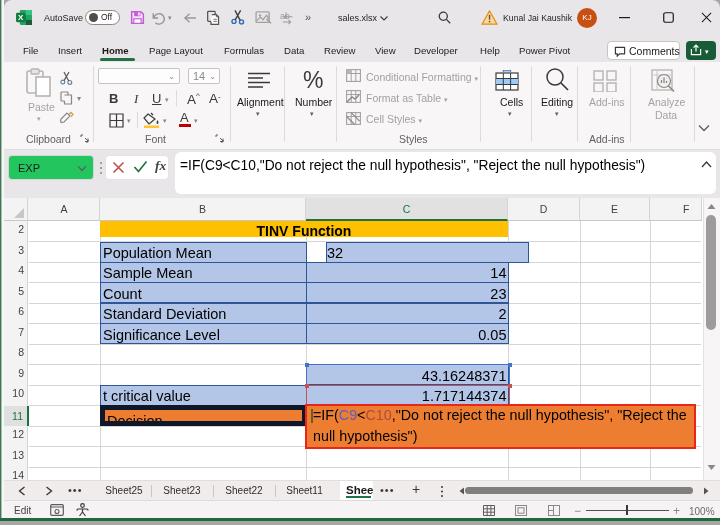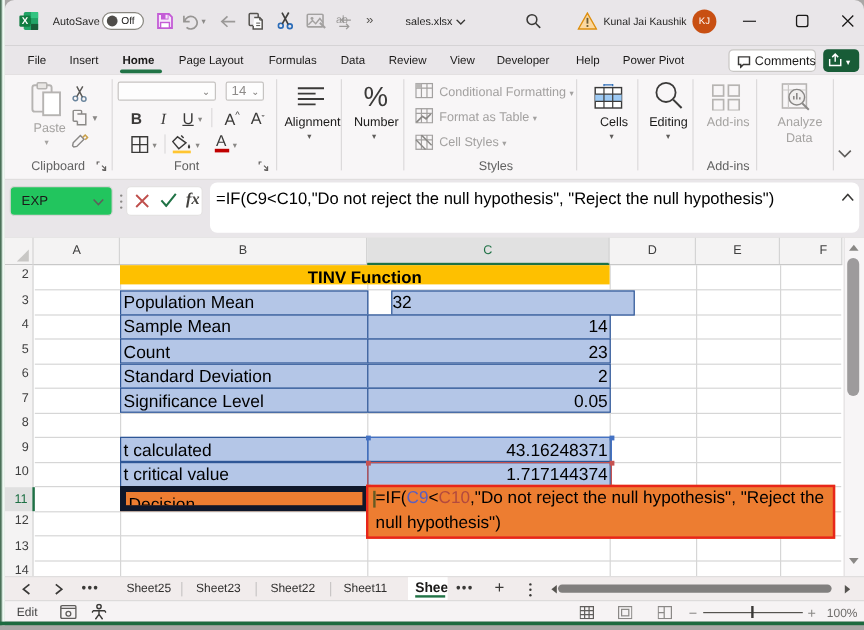--- a/index.html
+++ b/index.html
@@ -372,21 +372,20 @@
   <div class="cell bluecell" style="left:302px;top:43.5px;width:203px;height:21px;padding:2.5px 1.5px 0 0;text-align:left;margin-left:20px;">32</div>
   <div class="cell bluecell" style="left:96px;top:63.5px;width:207px;height:21px;padding:2.5px 0 0 2px;">Sample Mean</div>
   <div class="cell bluecell" style="left:302px;top:63.5px;width:203px;height:21px;padding:2.5px 1.5px 0 0;text-align:right;">14</div>
   <div class="cell bluecell" style="left:96px;top:84px;width:207px;height:21px;padding:2.5px 0 0 2px;">Count</div>
   <div class="cell bluecell" style="left:302px;top:84px;width:203px;height:21px;padding:2.5px 1.5px 0 0;text-align:right;">23</div>
   <div class="cell bluecell" style="left:96px;top:104.5px;width:207px;height:21px;padding:2.5px 0 0 2px;">Standard Deviation</div>
   <div class="cell bluecell" style="left:302px;top:104.5px;width:203px;height:21px;padding:2.5px 1.5px 0 0;text-align:right;">2</div>
   <div class="cell bluecell" style="left:96px;top:125px;width:207px;height:21px;padding:2.5px 0 0 2px;">Significance Level</div>
   <div class="cell bluecell" style="left:302px;top:125px;width:203px;height:21px;padding:2.5px 1.5px 0 0;text-align:right;">0.05</div>
 
-  <div class="cell bluecell" style="left:96px;top:166px;width:207px;height:21px;padding:2.5px 0 0 2px;">t calculated</div>
   <div class="cell bluecell" style="left:302px;top:166px;width:203px;height:21px;padding:2.5px 1.5px 0 0;text-align:right;">43.16248371</div>
   <div class="cell bluecell" style="left:96px;top:186.5px;width:207px;height:21px;padding:2.5px 0 0 2px;">t critical value</div>
   <div class="cell bluecell" style="left:302px;top:186.5px;width:203px;height:21px;padding:2.5px 1.5px 0 0;text-align:right;">1.717144374</div>
 
   <div style="position:absolute;left:302px;top:166px;width:204px;height:21.5px;border:1.5px solid #4472c4;"></div>
   <div style="position:absolute;left:300.5px;top:164.5px;width:4px;height:4px;background:#4472c4;"></div>
   <div style="position:absolute;left:504px;top:164.5px;width:4px;height:4px;background:#4472c4;"></div>
   <div style="position:absolute;left:302px;top:187px;width:204px;height:21px;border:1.5px solid #c65251;"></div>
   <div style="position:absolute;left:300.5px;top:185.5px;width:4px;height:4px;background:#c65251;"></div>
   <div style="position:absolute;left:504px;top:185.5px;width:4px;height:4px;background:#c65251;"></div>

